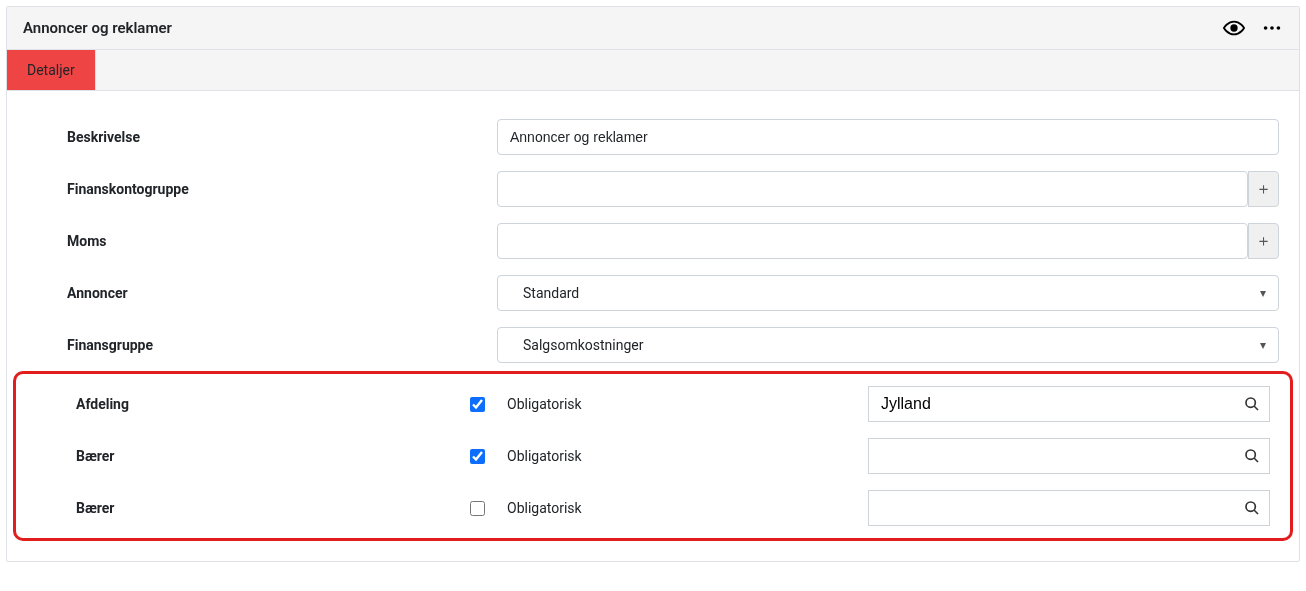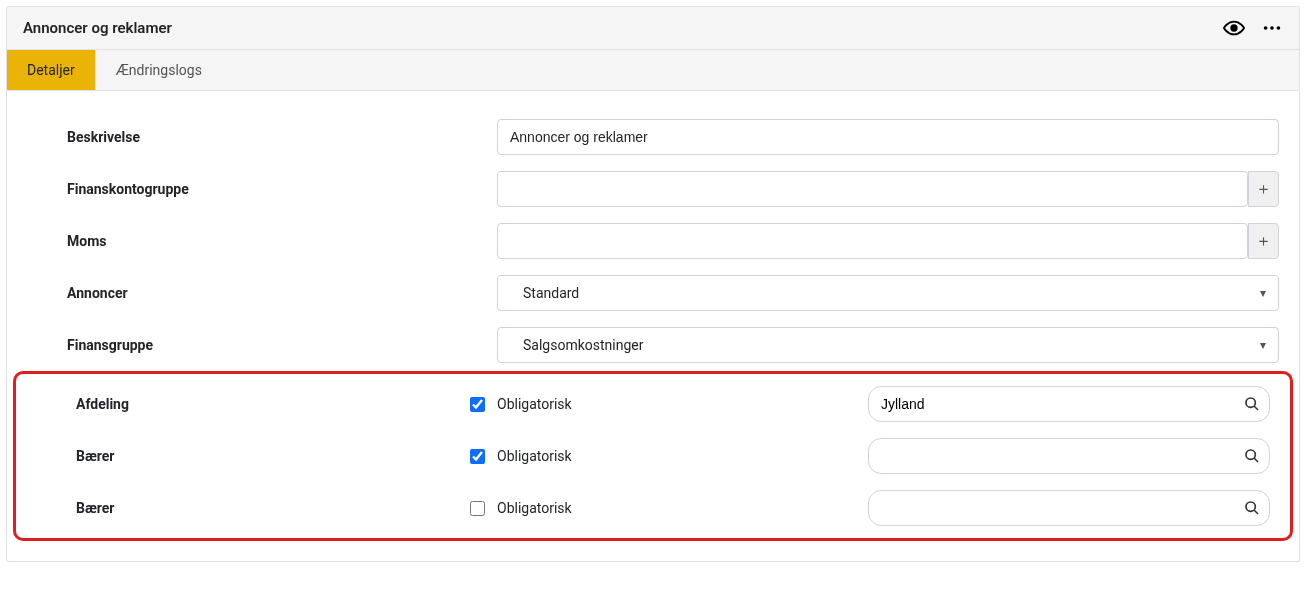--- a/index.html
+++ b/index.html
@@ -41,21 +41,21 @@
     display: flex;
     background: #f5f5f5;
     border-bottom: 1px solid #dee2e6;
   }
   .tab {
     padding: 12px 20px;
     cursor: pointer;
     color: #555;
   }
   .tab.active {
-    background: #eab308;
+    background: #ef4444;
     border-right: 1px solid #dee2e6;
     color: #212529;
   }
   .tab + .tab {
     border-left: 0;
   }
   .form-area {
     padding: 20px 0 20px 0;
   }
   .form-row {
@@ -117,36 +117,36 @@
   .dim-row {
     display: grid;
     grid-template-columns: 430px 1fr 1fr;
     align-items: center;
     padding: 8px 20px;
     gap: 0;
   }
   .dim-check {
     display: flex;
     align-items: center;
-    gap: 9px;
+    gap: 19px;
   }
   .dim-value {
     display: flex;
   }
   .dim-input-wrap {
     position: relative;
     width: 100%;
   }
   .dim-input {
     width: 100%;
     height: 36px;
     border: 1px solid #ced4da;
-    border-radius: 13px;
+    border-radius: 0;
     padding: 0 36px 0 12px;
-    font-size: 14px;
+    font-size: 16px;
   }
   .dim-search-icon {
     position: absolute;
     right: 10px;
     top: 50%;
     transform: translateY(-50%);
     cursor: pointer;
     color: #555;
   }
   input[type="checkbox"] {
@@ -186,21 +186,20 @@
           <circle cx="5" cy="12" r="2"></circle>
             <circle cx="12" cy="12" r="2"></circle>
             <circle cx="19" cy="12" r="2"></circle>
         </svg>
       </span>
     </div>
   </div>
 
   <div class="tabs">
     <div class="tab active">Detaljer</div>
-    <div class="tab">Ændringslogs</div>
   </div>
 
   <div class="form-area">
 
     <div class="form-row">
       <div class="form-label">Beskrivelse</div>
       <div class="form-control-wrap">
         <input type="text" class="ctrl" value="Annoncer og reklamer" style="">
       </div>
     </div>

